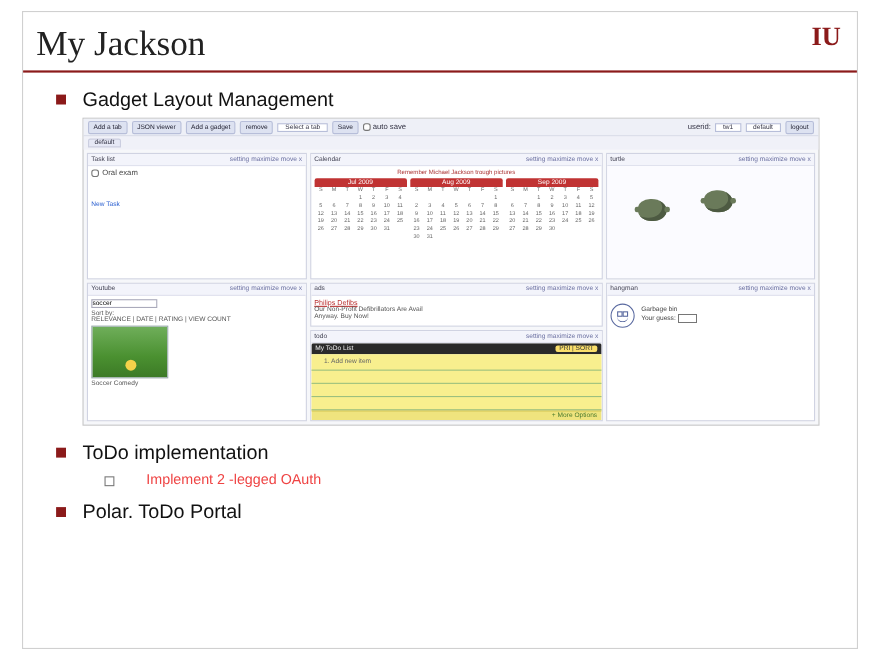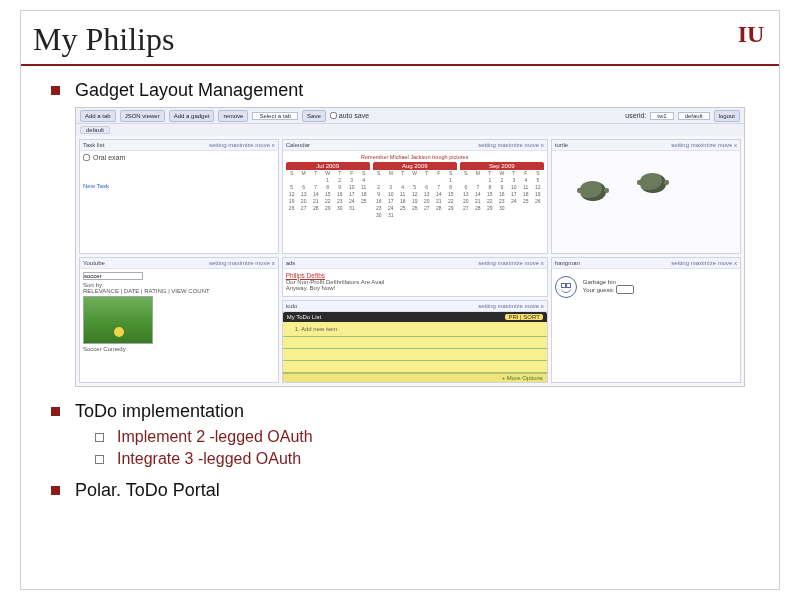--- a/index.html
+++ b/index.html
@@ -34,21 +34,21 @@
     font-size: 24px;
   }
   .content { padding: 14px 10px 10px 30px; }
   .b1, .b2 { list-style: none; }
   .b1 > li { position: relative; padding-left: 24px; margin-bottom: 12px; font-size: 18px; color: #111; }
   .b1 > li::before {
     content: ""; position: absolute; left: 0; top: 6px;
     width: 9px; height: 9px; background: #8b1a1a;
   }
   .b2 { margin-top: 6px; margin-left: 20px; }
-  .b2 > li { position: relative; padding-left: 22px; font-size: 16px; color: #7f1d1d; margin-bottom: 4px; }
+  .b2 > li { position: relative; padding-left: 38px; font-size: 13px; color: #ef4444; margin-bottom: 4px; }
   .b2 > li::before {
     content: ""; position: absolute; left: 0; top: 5px;
     width: 7px; height: 7px; border: 1px solid #7a7a7a;
   }
 
   
   .shot {
     margin: 6px 0 14px 0; width: 670px; height: 280px;
     border: 1px solid #c8c8c8; background: #f6f7fa;
     display: flex; flex-direction: column;
@@ -158,21 +158,21 @@
   .hangtxt { font-size: 6px; color: #444; }
   .hangtxt input { width: 18px; height: 9px; font-size: 6px; }
 </style>
 </head>
 <body>
 
 <div class="slide">
   <div class="logo">
     <span>IU</span>
   </div>
-  <div class="title">My Philips</div>
+  <div class="title">My Jackson</div>
 
   <div class="content">
     <ul class="b1">
       <li>
         <span>Gadget Layout Management</span>
 
         
         <div class="shot">
           <div class="toolbar">
             <span class="btn">Add a tab</span>
@@ -452,23 +452,20 @@
           </div>
         </div>
       </li>
 
       <li>
         <span>ToDo implementation</span>
         <ul class="b2">
           <li>
             <span>Implement 2 -legged OAuth</span>
           </li>
-          <li>
-            <span>Integrate 3 -legged OAuth</span>
-          </li>
         </ul>
       </li>
 
       <li>
         <span>Polar. ToDo Portal</span>
       </li>
     </ul>
   </div>
 </div>
 

